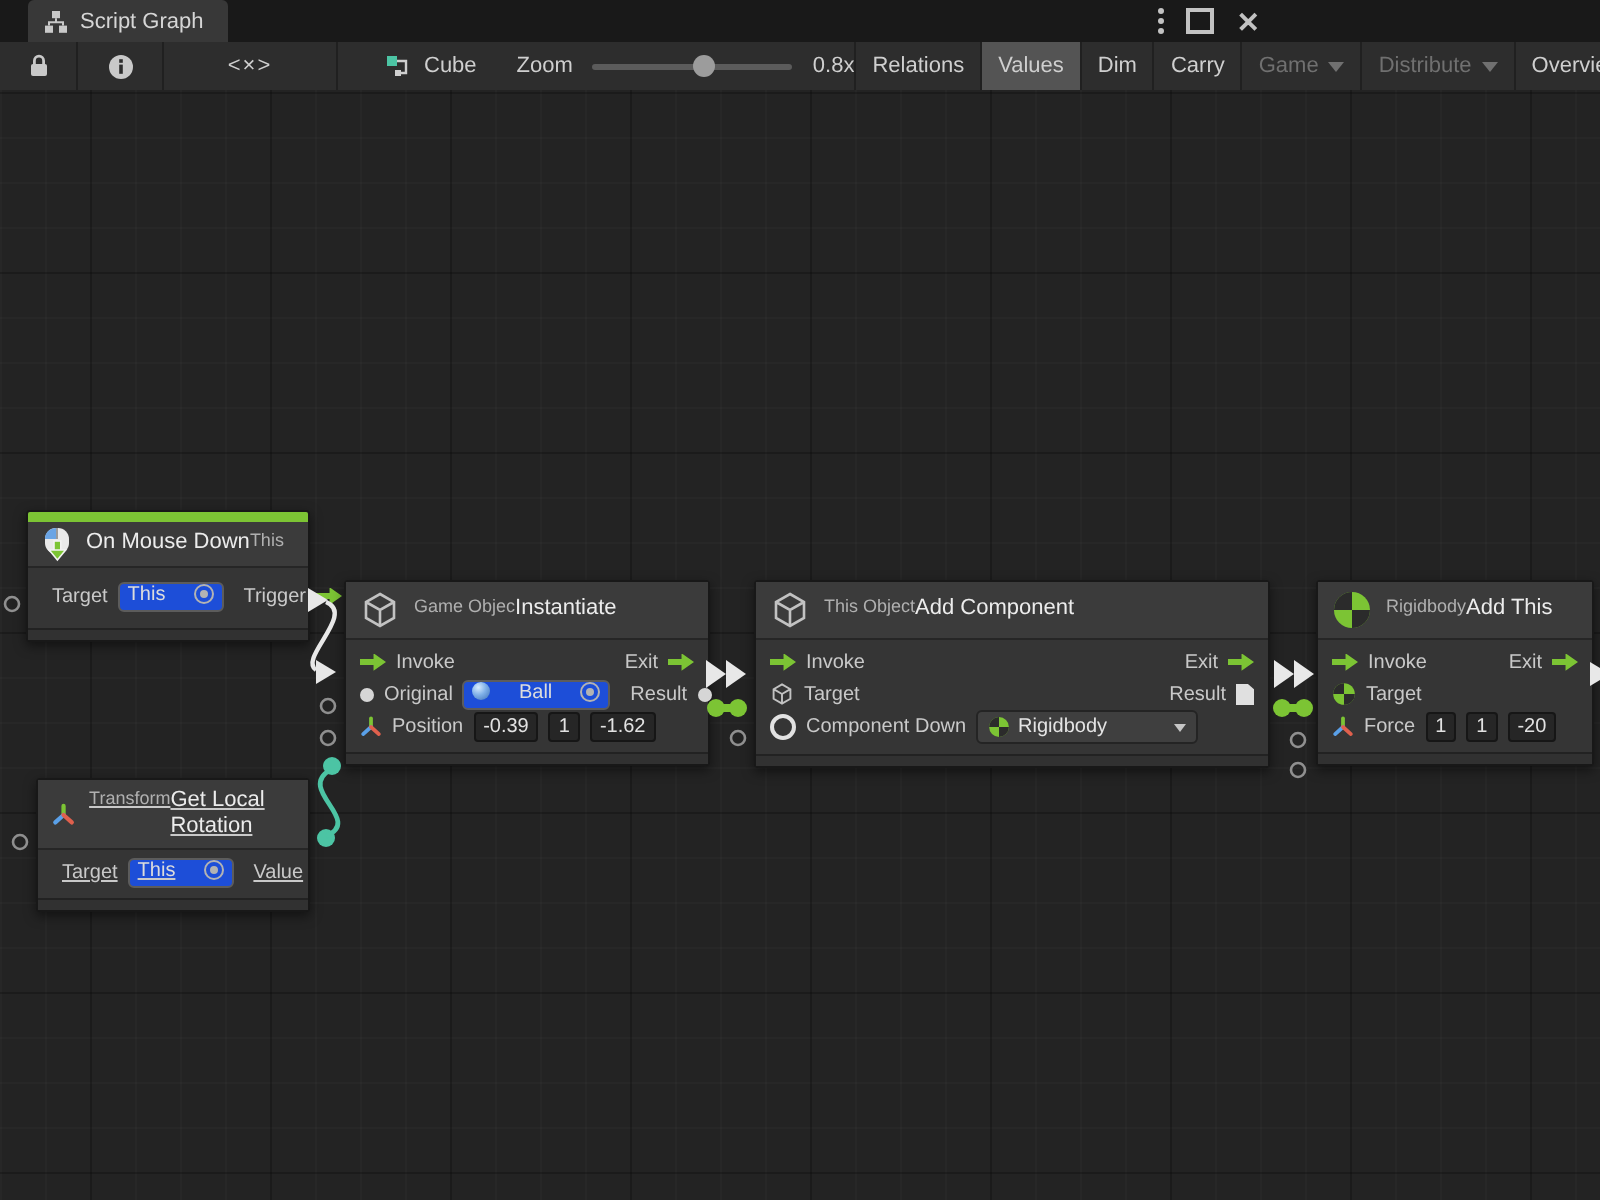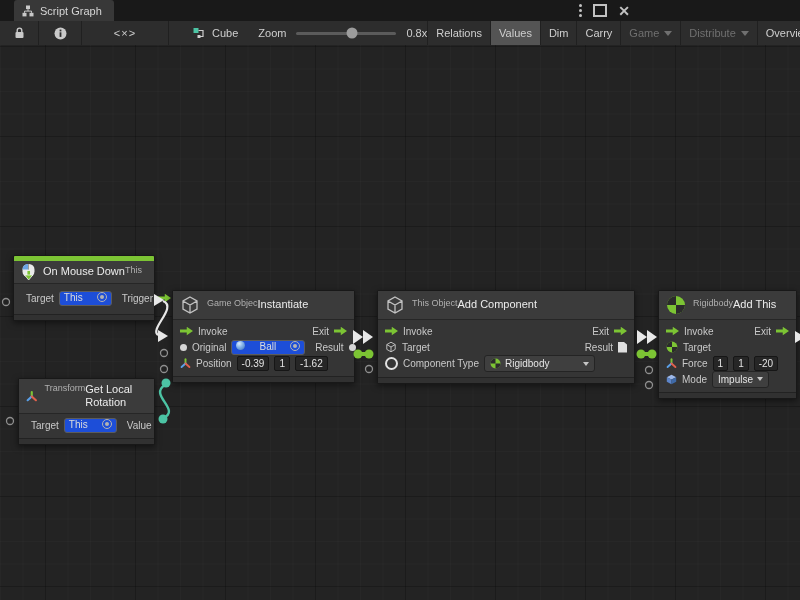--- a/index.html
+++ b/index.html
@@ -199,21 +199,21 @@
           <span class="picker"></span>
         </span>
         <span class="spacer"></span>
         <span>Trigger</span>
         <span class="garrow"></span>
       </div>
     </div>
     <div class="nfooter"></div>
   </div>
 
-  <div class="node" style="left:18px;top:333px;width:135px;">
+  <div class="node" style="left:18px;top:344px;width:135px;text-decoration:underline;">
     <div class="nhead">
       <svg width="15" height="15" viewBox="0 0 14 14">
         <g stroke-width="2.6" stroke-linecap="round">
           <line x1="7" y1="7" x2="7" y2="1.5" stroke="#7CC434"></line>
           <line x1="7" y1="7" x2="2" y2="11.5" stroke="#5aa0e8"></line>
           <line x1="7" y1="7" x2="12" y2="11.5" stroke="#e0604d"></line>
         </g>
       </svg>
       <div class="ntitles">
         <span class="nsub">Transform</span>
@@ -323,21 +323,21 @@
         <svg width="12" height="12" viewBox="0 0 20 20">
           <path d="M10 2 17 6 17 14 10 18 3 14 3 6 Z M3 6 10 10 17 6 M10 10 10 18" stroke="#c2c2c2" stroke-width="1.6" fill="none"></path>
         </svg>
         <span>Target</span>
         <span class="spacer"></span>
         <span>Result</span>
         <span class="doc"></span>
       </div>
       <div class="nrow" style="height:17px">
         <span class="bigO"></span>
-        <span>Component Type</span>
+        <span>Component Down</span>
         <span class="dropdown" style="width:99px">
           <svg width="11" height="11" viewBox="0 0 20 20">
             <circle cx="10" cy="10" r="9" fill="#7CC434"></circle>
             <path d="M10 10 L10 1 A9 9 0 0 0 1 10 Z" fill="#2b2b2b"></path>
             <path d="M10 10 L19 10 A9 9 0 0 1 10 19 Z" fill="#2b2b2b"></path>
           </svg>
           <span>Rigidbody</span>
           <span class="caret" style="margin-left:auto"></span>
         </span>
       </div>
@@ -385,32 +385,20 @@
         <span class="vfield">
             <span>1</span>
           </span>
         <span class="vfield">
             <span>1</span>
           </span>
         <span class="vfield">
             <span>-20</span>
           </span>
       </div>
-      <div class="nrow">
-        <svg width="11" height="11" viewBox="0 0 14 14">
-          <polygon points="7,1 13,4 7,7 1,4" fill="#9db8e8"></polygon>
-          <polygon points="1,4 7,7 7,13 1,10" fill="#5d85c9"></polygon>
-          <polygon points="13,4 7,7 7,13 13,10" fill="#3f6aa8"></polygon>
-        </svg>
-        <span>Mode</span>
-        <span class="dropdown">
-          <span>Impulse</span>
-          <span class="caret"></span>
-        </span>
-      </div>
     </div>
     <div class="nfooter"></div>
   </div>
 </div>
 
 <svg class="overlay" viewBox="0 0 800 600">
 
   <g fill="none" stroke="#8f8f8f" stroke-width="1.3">
     <circle cx="6" cy="302" r="3.5"></circle>
     <circle cx="10" cy="421" r="3.5"></circle>

